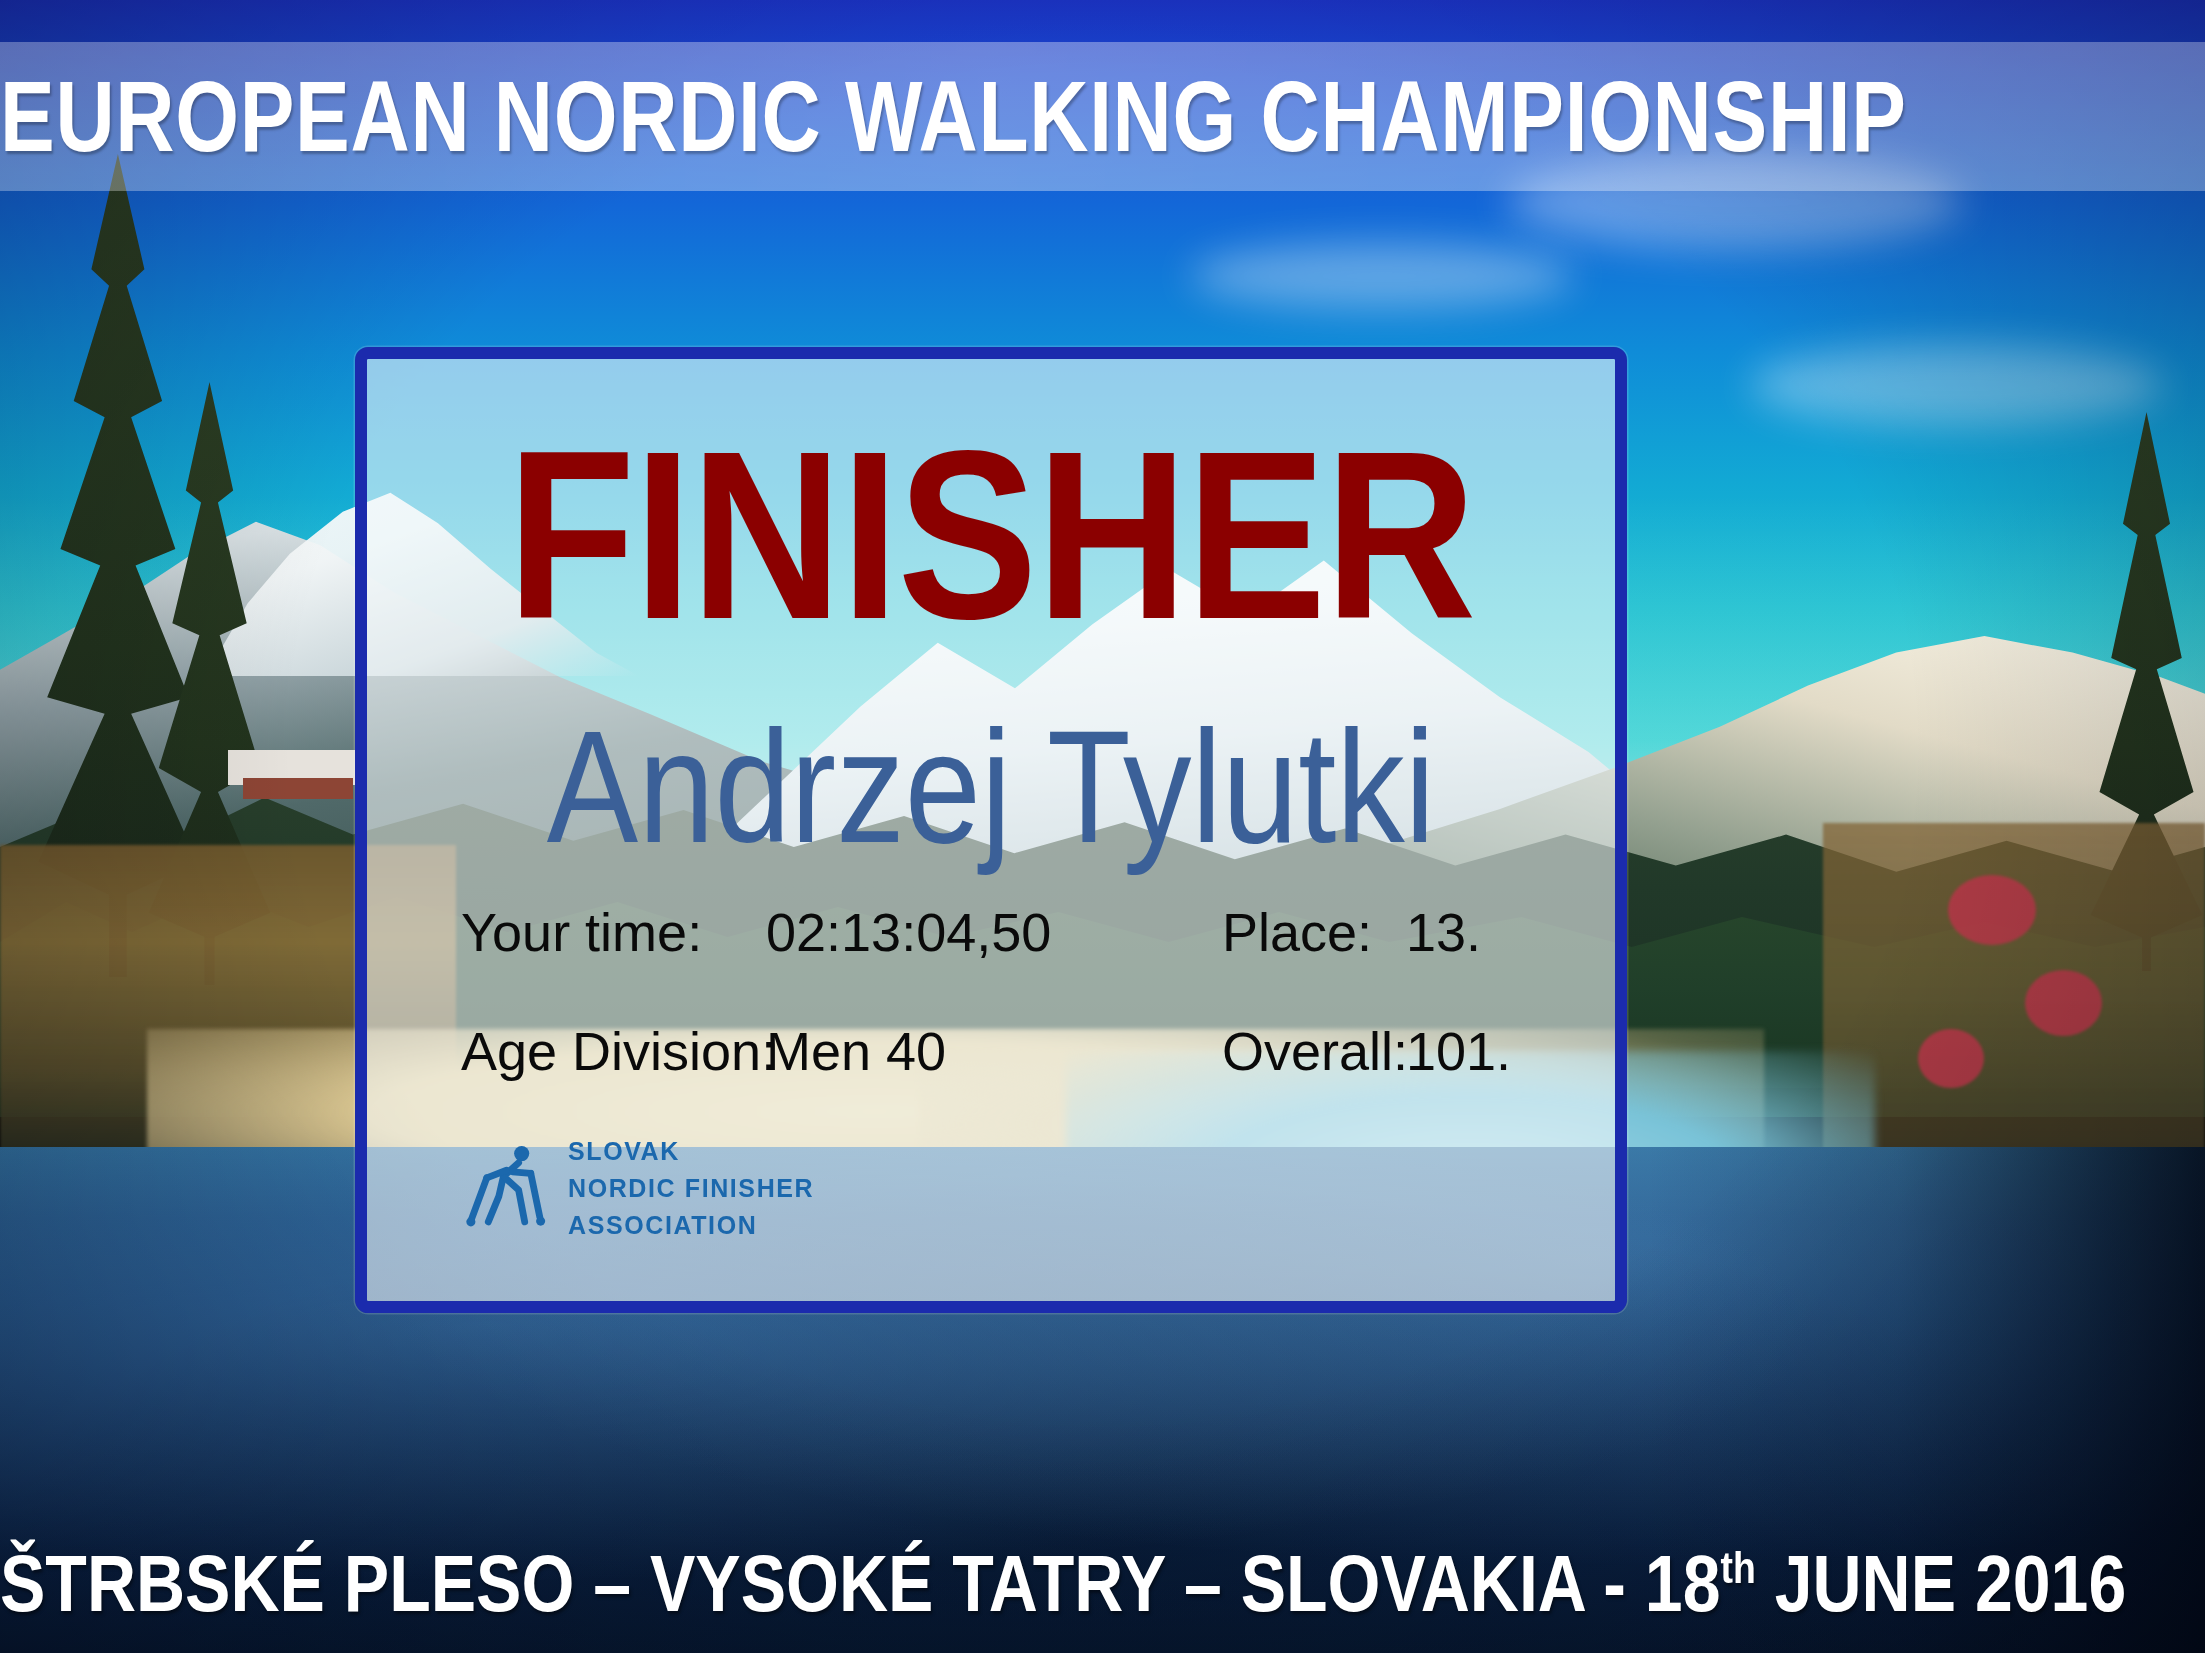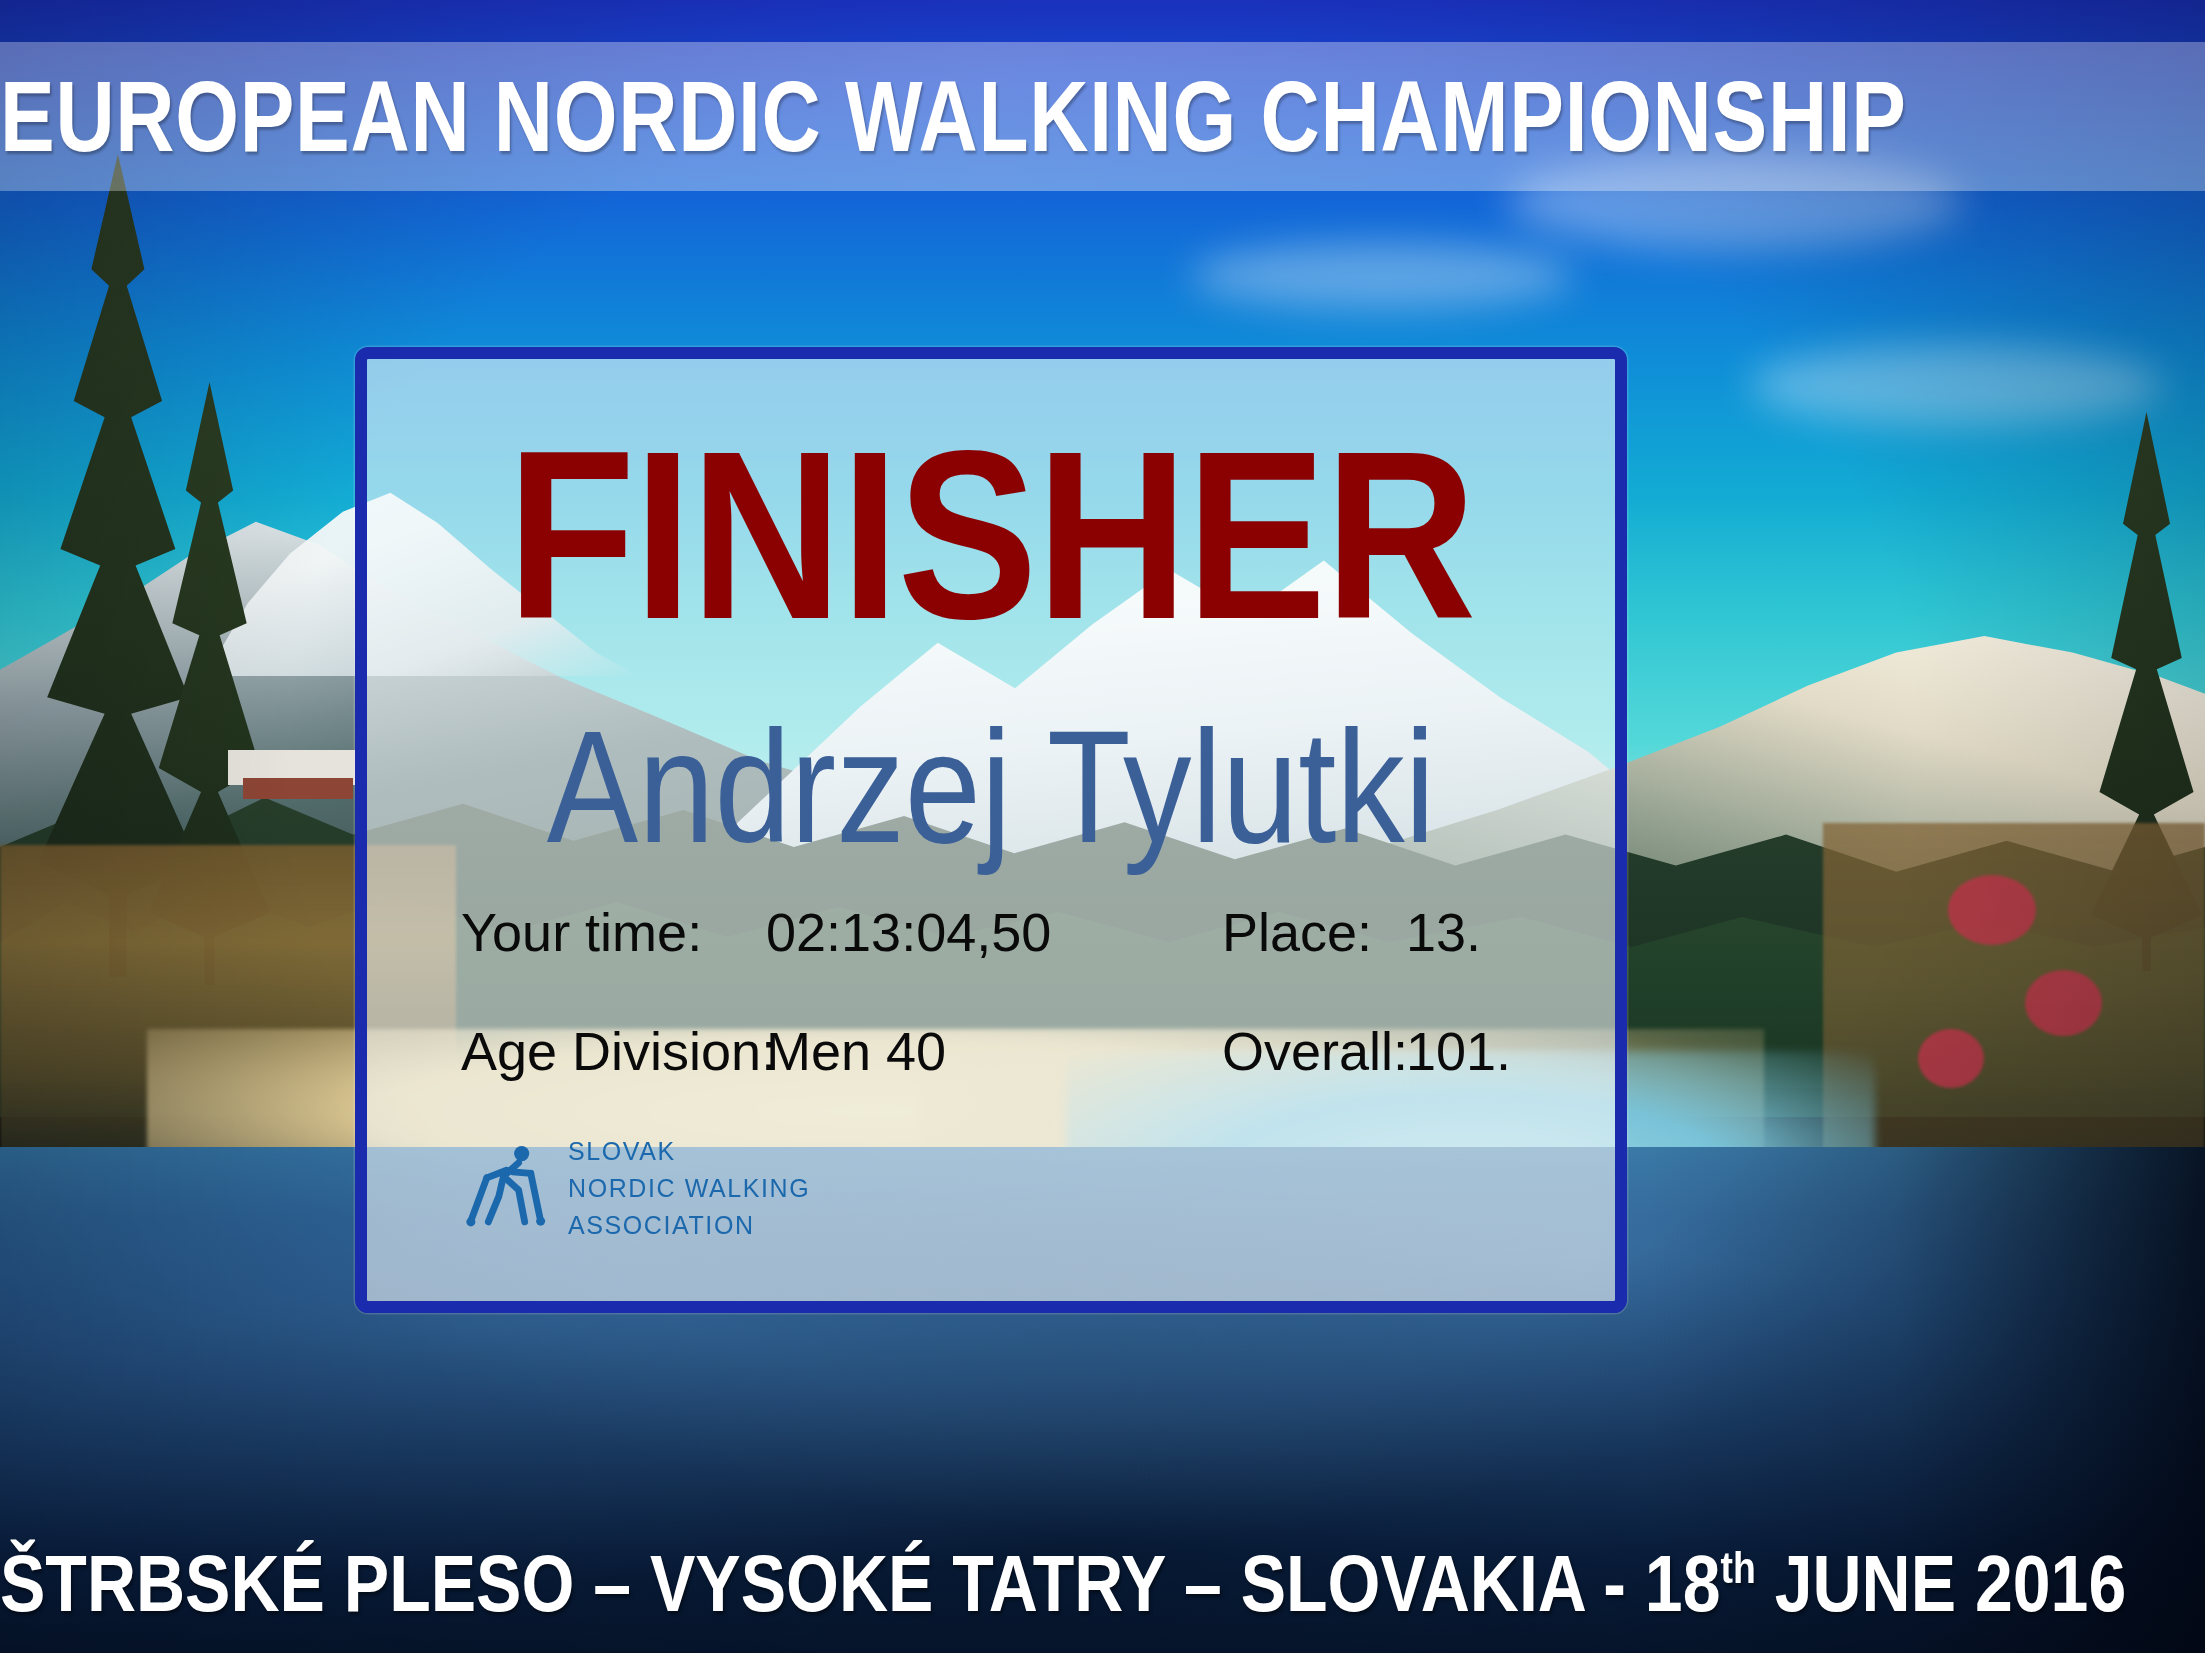--- a/index.html
+++ b/index.html
@@ -265,21 +265,21 @@
     bottom: 57px;
     display:flex;
     align-items:center;
     gap: 16px;
   }
   .logo-mark { width: 91px; height: 91px; display:block; }
   .logo-text {
     display:flex; flex-direction:column;
     color:#1b68ad;
     font-size: 25px;
-    font-weight:normal;
+    font-weight:bold;
     letter-spacing: 1.6px;
     line-height: 1.48;
     font-family:"Liberation Sans", sans-serif;
   }
 
   
   .footer {
     position:absolute;
     left:0; bottom:32px; width:100%;
   }
@@ -382,21 +382,21 @@
             <path d="M34 46 L14 100"></path>
             <path d="M92 40 L104 98"></path>
           </g>
           <g fill="#1b68ad" stroke="none">
             <circle cx="13" cy="104" r="6"></circle>
             <circle cx="105" cy="103" r="6"></circle>
           </g>
         </svg>
         <div class="logo-text">
           <span>SLOVAK</span>
-          <span>NORDIC WALKING</span>
+          <span>NORDIC FINISHER</span>
           <span>ASSOCIATION</span>
         </div>
       </div>
 
     </div>
   </div>
 
   <div class="footer">
     <div class="footer-text"><span>ŠTRBSKÉ PLESO – VYSOKÉ TATRY – SLOVAKIA - 18</span><sup>th</sup><span> JUNE 2016</span></div>
   </div>

